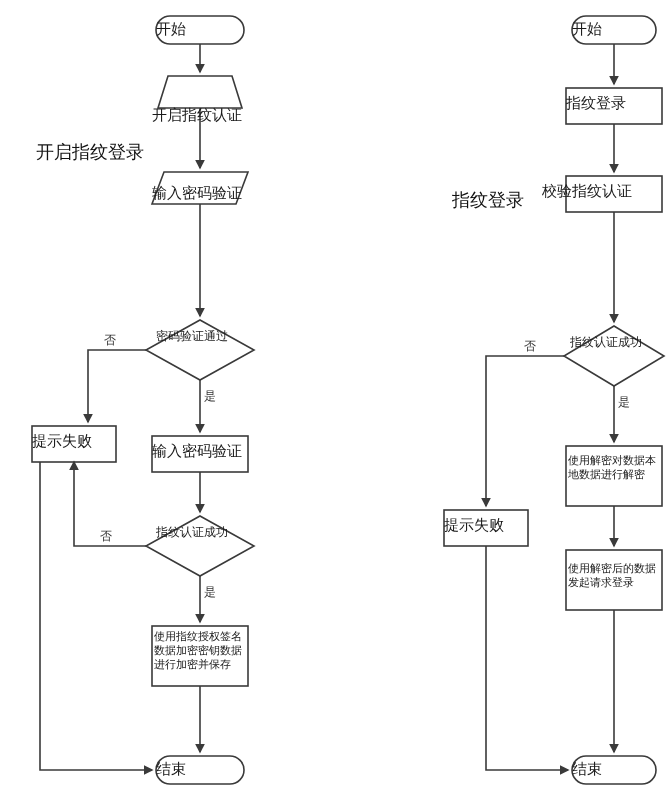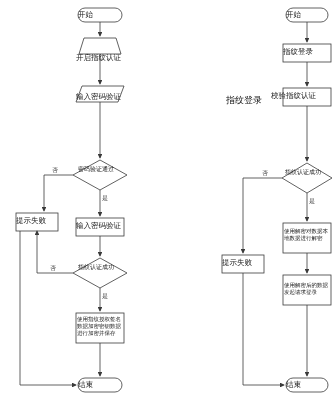--- a/index.html
+++ b/index.html
@@ -95,20 +95,21 @@
         <path d="M307,253 L307,273" marker-end="url(#arrow)"></path>
         <path d="M307,305 L307,376" marker-end="url(#arrow)"></path>
 
         <path d="M282,178 L243,178 L243,253" marker-end="url(#arrow)"></path>
 
         <path d="M243,273 L243,385 L284,385" marker-end="url(#arrow)"></path>
       </g>
     </g>
   </svg>
 
+  <div class="side-title" style="left:18px;top:70px;">开启指纹登录</div>
 
   <div class="lbl" style="left:78px;top:11px;width:44px;">开始</div>
   <div class="lbl" style="left:76px;top:42px;width:48px;margin-top:12px;">开启指纹认证</div>
   <div class="lbl" style="left:76px;top:93px;width:48px;">输入密码验证</div>
   <div class="lbl" style="left:78px;top:166px;width:44px;font-size:6px;line-height:1.1;">密码验证通过</div>
   <div class="lbl" style="left:76px;top:222px;width:48px;">输入密码验证</div>
   <div class="lbl" style="left:78px;top:264px;width:44px;font-size:6px;line-height:1.1;">指纹认证成功</div>
   <div class="lbl" style="left:77px;top:316px;width:46px;font-size:5.5px;line-height:1.25;">使用指纹授权签名数据加密密钥数据进行加密并保存</div>
   <div class="lbl" style="left:16px;top:217px;width:42px;">提示失败</div>
   <div class="lbl" style="left:78px;top:381px;width:44px;">结束</div>

